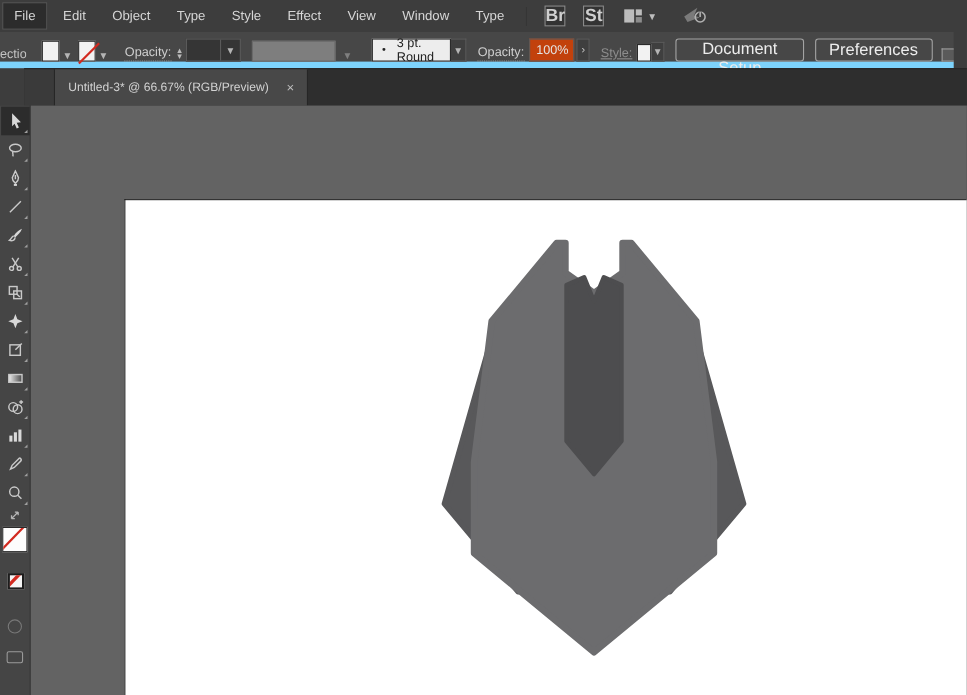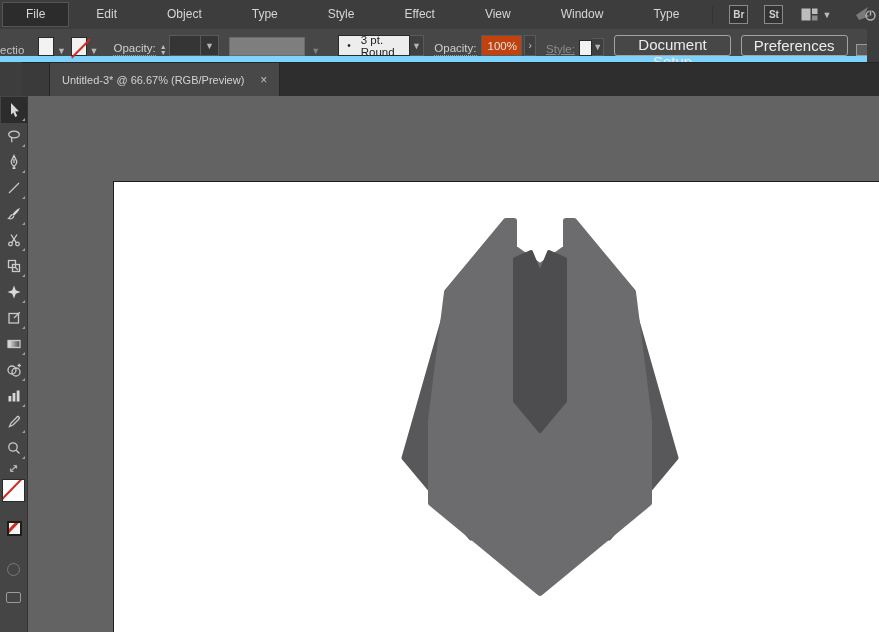--- a/index.html
+++ b/index.html
@@ -5,25 +5,25 @@
   * { margin:0; padding:0; box-sizing:border-box; }
   html,body { width:879px; height:632px; overflow:hidden; background:#3d3d3d;
               font-family:"Liberation Sans", sans-serif; }
   .app { position:relative; width:879px; height:632px; }
 
   
   .menubar { position:absolute; left:0; top:0; width:879px; height:29px;
              background:#3d3d3d; display:flex; align-items:center; color:#d6d6d6;
              font-size:12px; }
   .menu-items { display:flex; align-items:center; height:100%; }
-  .menu-item { padding:0 23px; margin:0 2px; height:25px; line-height:25px; cursor:default; }
+  .menu-item { padding:0 10px; margin:0 2px; height:25px; line-height:25px; cursor:default; }
   .menu-item.active { background:#2c2c2c; border:1px solid #555; line-height:23px; }
   .menubar-sep { width:1px; height:18px; background:#4e4e4e; border-right:1px solid #333; margin:0 8px; }
   .badge { width:19px; height:19px; border:1px solid #8a8a8a; background:#333;
-           color:#cfcfcf; font-size:10px; font-weight:bold; display:flex;
+           color:#cfcfcf; font-size:16px; font-weight:bold; display:flex;
            align-items:center; justify-content:center; margin:0 8px; }
   .ws-icon { display:flex; align-items:center; margin:0 6px 0 10px; }
   .chev { color:#bdbdbd; font-size:9px; margin-left:4px; }
   .power-icon { margin-left:18px; opacity:.75; }
 
   
   .controlbar { position:absolute; left:0; top:29px; width:867px; height:33px;
                 background:#474747; border-bottom:6px solid #7dd3fc;
                 display:flex; align-items:flex-end; color:#cfcfcf; font-size:11.5px; }
   .cb-cut-label { width:30px; overflow:hidden; white-space:nowrap; color:#c3c3c3; margin-right:14px; }

